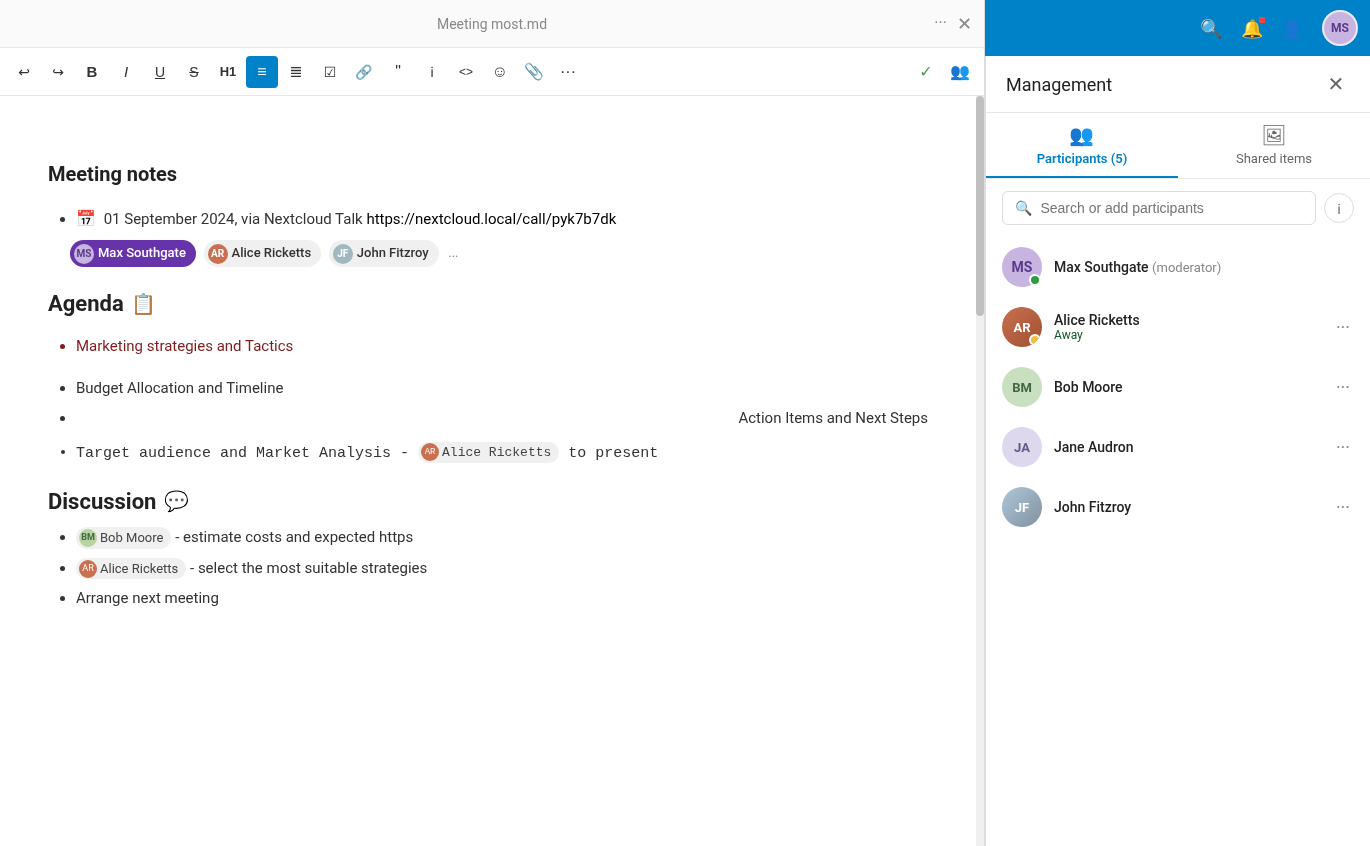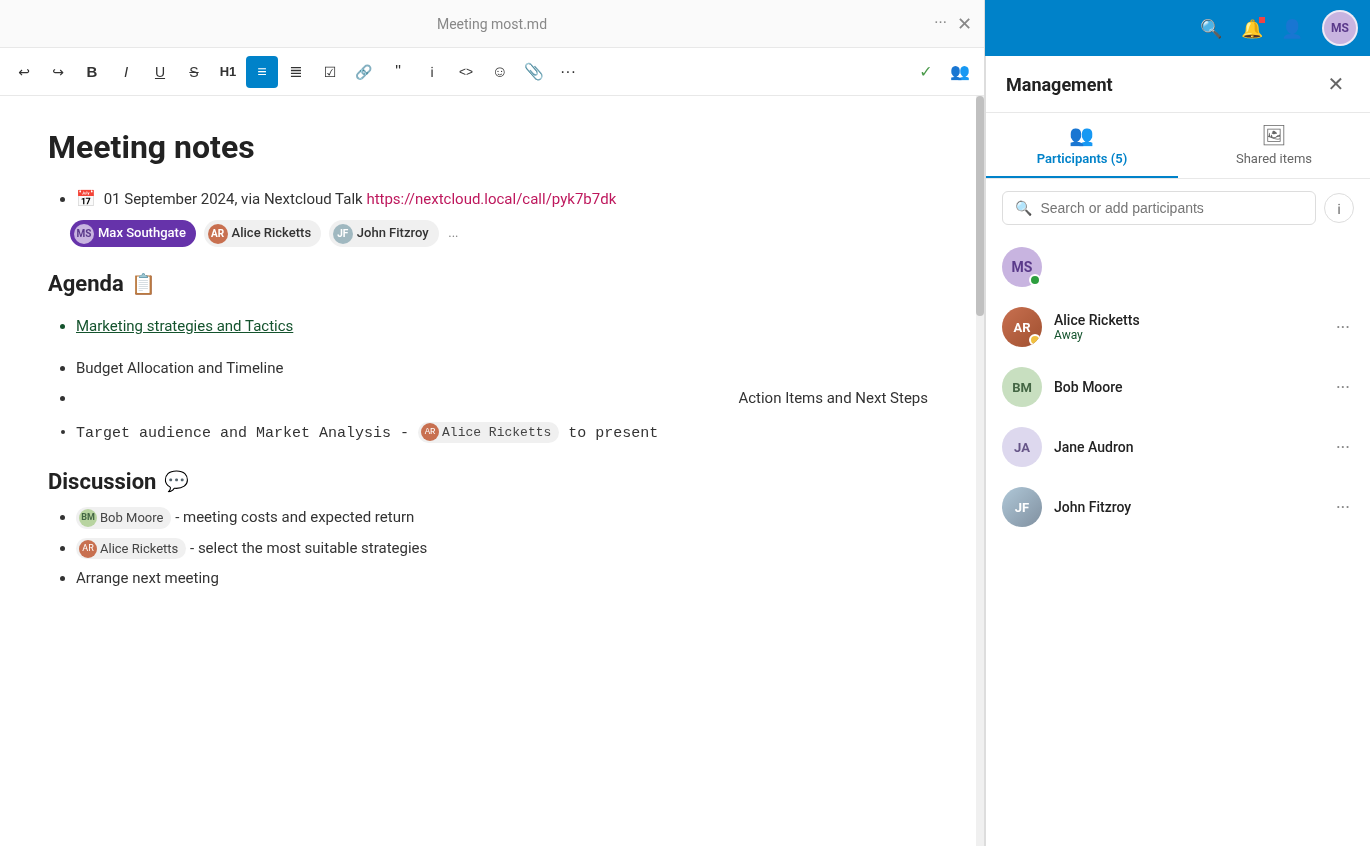--- a/index.html
+++ b/index.html
@@ -49,27 +49,27 @@
     <button style="width:32px;height:32px;border:none;background:transparent;cursor:pointer;border-radius:4px;font-size:16px;color:#333;">📎</button>
     <button style="width:32px;height:32px;border:none;background:transparent;cursor:pointer;border-radius:4px;font-size:16px;color:#333;">···</button>
     <div style="flex:1;"></div>
     <button style="width:32px;height:32px;border:none;background:transparent;cursor:pointer;border-radius:4px;font-size:16px;color:#4a9a4a;">✓</button>
     <button style="width:32px;height:32px;border:none;background:transparent;cursor:pointer;border-radius:4px;font-size:16px;color:#333;">👥</button>
   </div>
 
   <div style="flex:1; overflow:hidden; display:flex; position:relative;">
     <div style="flex:1; overflow-y:auto; padding:32px 48px 40px;">
 
-      <h1 style="font-size:32px; font-weight:bold; margin-bottom:20px; color:#222;">Meeting notes</h1>
+      <h1 style="font-size:20px; font-weight:bold; margin-bottom:20px; color:#222;margin-top:34px;">Meeting notes</h1>
 
       <ul style="list-style:disc; padding-left:28px; margin-bottom:20px;">
         <li style="margin:8px 0; font-size:15px; color:#333; line-height:1.6;">
           <span style="font-size:16px;">📅</span>
           <span style="margin-left:4px;"> 01 September 2024, via Nextcloud Talk </span>
-          <a href="#" style="color:#be185d; text-decoration:none;">https://nextcloud.local/call/pyk7b7dk</a>
+          <a href="#" style="color:#000000; text-decoration:none;">https://nextcloud.local/call/pyk7b7dk</a>
         </li>
         <li style="margin:8px 0; font-size:15px; color:#333; line-height:1.6; list-style:none; margin-left:-8px;">
           <span style="display:inline-flex;align-items:center;gap:4px;background:#6633aa;border-radius:16px;padding:3px 10px 3px 4px;font-size:13px;font-weight:500;color:white;margin:0 2px;">
             <span style="width:20px;height:20px;border-radius:50%;background:#c8b4e0;display:flex;align-items:center;justify-content:center;font-size:10px;font-weight:bold;color:#5a3a8a;">MS</span>
             <span>Max Southgate</span>
           </span>
           <span style="display:inline-flex;align-items:center;gap:4px;background:#f0f0f0;border-radius:16px;padding:3px 10px 3px 4px;font-size:13px;font-weight:500;color:#333;margin:0 2px;">
             <span style="width:20px;height:20px;border-radius:50%;background:#c87050;display:flex;align-items:center;justify-content:center;font-size:10px;font-weight:bold;color:white;">AR</span>
             <span>Alice Ricketts</span>
           </span>
@@ -79,21 +79,21 @@
           </span>
           <span style="font-size:13px;color:#888;margin-left:4px;">...</span>
         </li>
       </ul>
 
       <h2 style="font-size:22px; font-weight:bold; margin:24px 0 12px; color:#222; display:flex; align-items:center; gap:8px;">
         <span>Agenda</span>
         <span style="font-size:20px;">📋</span>
       </h2>
       <ul style="list-style:disc; padding-left:28px; margin-bottom:12px;">
-        <li style="margin:19px 0; font-size:15px; color:#14532d; line-height:1.5;text-decoration:underline;">Marketing strategies and Tactics</li>
+        <li style="margin:19px 0; font-size:15px; color:#7f1d1d; line-height:1.5;">Marketing strategies and Tactics</li>
         <li style="margin:8px 0; font-size:15px; color:#333; line-height:1.5;">Budget Allocation and Timeline</li>
         <li style="margin:8px 0; font-size:15px; color:#333; line-height:1.5;text-align:right;">Action Items and Next Steps</li>
       </ul>
 
       <ul style="list-style:disc; padding-left:28px; margin-bottom:12px;font-family:Liberation Mono, monospace;">
         <li style="margin:8px 0; font-size:15px; color:#333; line-height:1.5;">
           <span>Target audience and Market Analysis - </span>
           <span style="display:inline-flex;align-items:center;gap:3px;background:#f0f0f0;border-radius:12px;padding:1px 8px 1px 3px;font-size:13px;color:#444;vertical-align:middle;">
             <span style="width:18px;height:18px;border-radius:50%;background:#c87050;display:flex;align-items:center;justify-content:center;font-size:9px;color:white;">AR</span>
             <span>Alice Ricketts</span>
@@ -105,21 +105,21 @@
       <h2 style="font-size:22px; font-weight:bold; margin:24px 0 12px; color:#222; display:flex; align-items:center; gap:8px;">
         <span>Discussion</span>
         <span style="font-size:20px;">💬</span>
       </h2>
       <ul style="list-style:disc; padding-left:28px; margin-bottom:12px;">
         <li style="margin:8px 0; font-size:15px; color:#333; line-height:1.5;">
           <span style="display:inline-flex;align-items:center;gap:3px;background:#f0f0f0;border-radius:12px;padding:1px 8px 1px 3px;font-size:13px;color:#444;vertical-align:middle;">
             <span style="width:18px;height:18px;border-radius:50%;background:#b8d4a0;display:flex;align-items:center;justify-content:center;font-size:9px;color:#446644;font-weight:bold;">BM</span>
             <span>Bob Moore</span>
           </span>
-          <span> - meeting costs and expected return</span>
+          <span> - estimate costs and expected https</span>
         </li>
         <li style="margin:8px 0; font-size:15px; color:#333; line-height:1.5;">
           <span style="display:inline-flex;align-items:center;gap:3px;background:#f0f0f0;border-radius:12px;padding:1px 8px 1px 3px;font-size:13px;color:#444;vertical-align:middle;">
             <span style="width:18px;height:18px;border-radius:50%;background:#c87050;display:flex;align-items:center;justify-content:center;font-size:9px;color:white;">AR</span>
             <span>Alice Ricketts</span>
           </span>
           <span> - select the most suitable strategies</span>
         </li>
         <li style="margin:8px 0; font-size:15px; color:#333; line-height:1.5;">Arrange next meeting</li>
       </ul>
@@ -127,21 +127,21 @@
 
     <div style="width:8px; background:#f0f0f0; position:relative;">
       <div style="width:8px; height:220px; background:#c0c0c0; border-radius:4px; position:absolute; top:0;"></div>
     </div>
   </div>
 </div>
 
 <div style="position:absolute; right:0; top:56px; width:385px; height:790px; background:white; display:flex; flex-direction:column; border-left:1px solid #ddd;">
 
   <div style="display:flex; align-items:center; justify-content:space-between; padding:14px 20px; border-bottom:1px solid #e8e8e8;">
-    <span style="font-size:18px; font-weight:700; color:#222;">Management</span>
+    <span style="font-size:18px; font-weight:400; color:#222;">Management</span>
     <button style="width:28px;height:28px;border:none;background:transparent;cursor:pointer;font-size:20px;color:#666;border-radius:4px;display:flex;align-items:center;justify-content:center;">✕</button>
   </div>
 
   <div style="display:flex; border-bottom:1px solid #e8e8e8;">
     <div style="flex:1;display:flex;flex-direction:column;align-items:center;justify-content:center;padding:10px 8px;cursor:pointer;border-bottom:2px solid #0082c9;color:#0082c9;font-size:13px;font-weight:600;gap:4px;">
       <span style="font-size:20px;">👥</span>
       <span>Participants (5)</span>
     </div>
     <div style="flex:1;display:flex;flex-direction:column;align-items:center;justify-content:center;padding:10px 8px;cursor:pointer;border-bottom:2px solid transparent;color:#666;font-size:13px;gap:4px;">
       <span style="font-size:20px;">🖼</span>
@@ -157,20 +157,26 @@
     <button style="width:30px;height:30px;border:1px solid #ddd;background:transparent;cursor:pointer;border-radius:50%;font-size:14px;color:#666;display:flex;align-items:center;justify-content:center;">ℹ</button>
   </div>
 
   <div style="flex:1; overflow-y:auto;">
 
     <div style="display:flex;align-items:center;padding:10px 16px;gap:12px;cursor:pointer;">
       <div style="width:40px;height:40px;border-radius:50%;background:#c8b4e0;display:flex;align-items:center;justify-content:center;font-size:14px;font-weight:bold;color:#5a3a8a;flex-shrink:0;position:relative;">
         MS
         <span style="position:absolute;bottom:1px;right:1px;width:12px;height:12px;border-radius:50%;background:#2d9e3f;border:2px solid white;"></span>
       </div>
+      <div style="flex:1;">
+        <div style="font-size:14px;font-weight:500;color:#222;">
+          Max Southgate
+          <span style="color:#888;font-weight:normal;font-size:13px;">(moderator)</span>
+        </div>
+      </div>
     </div>
 
     <div style="display:flex;align-items:center;padding:10px 16px;gap:12px;cursor:pointer;">
       <div style="width:40px;height:40px;border-radius:50%;background:#c87050;display:flex;align-items:center;justify-content:center;font-size:13px;font-weight:bold;color:white;flex-shrink:0;position:relative;overflow:hidden;">
 
         <div style="width:100%;height:100%;background:linear-gradient(135deg,#c87050,#a05030);display:flex;align-items:center;justify-content:center;color:white;font-weight:bold;font-size:13px;">AR</div>
         <span style="position:absolute;bottom:1px;right:1px;width:12px;height:12px;border-radius:50%;background:#f0c040;border:2px solid white;"></span>
       </div>
       <div style="flex:1;">
         <div style="font-size:14px;font-weight:500;color:#222;">Alice Ricketts</div>

